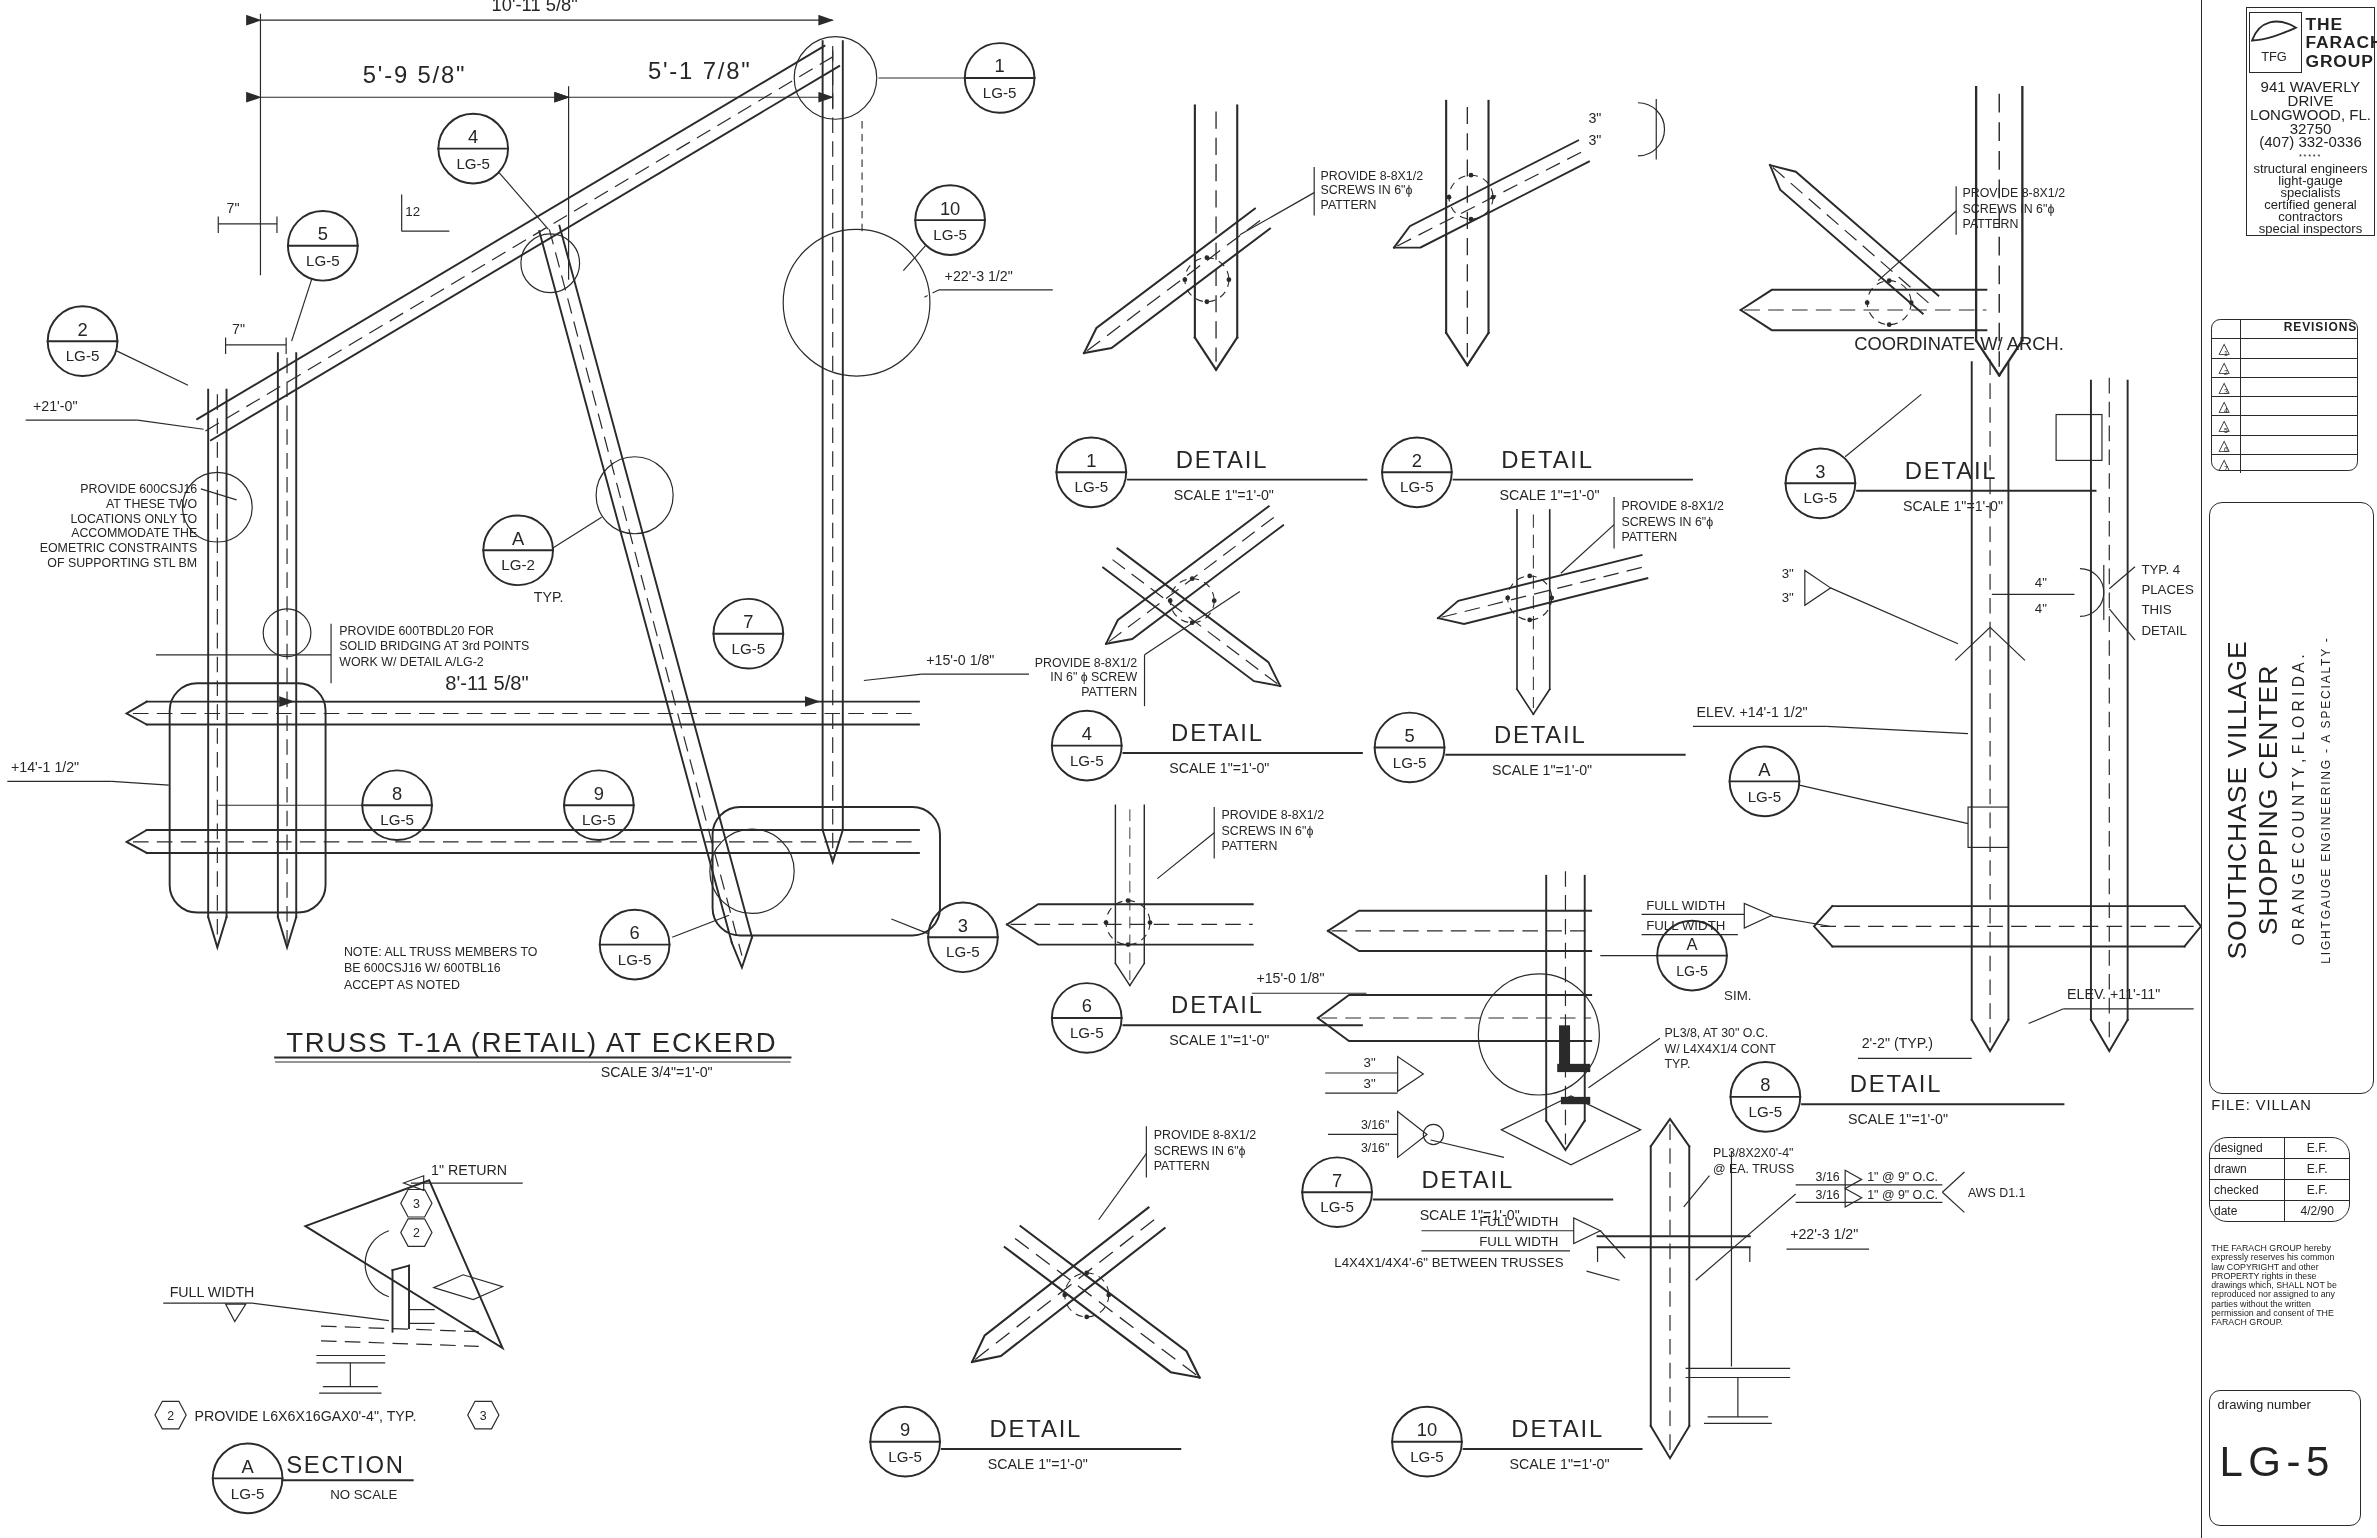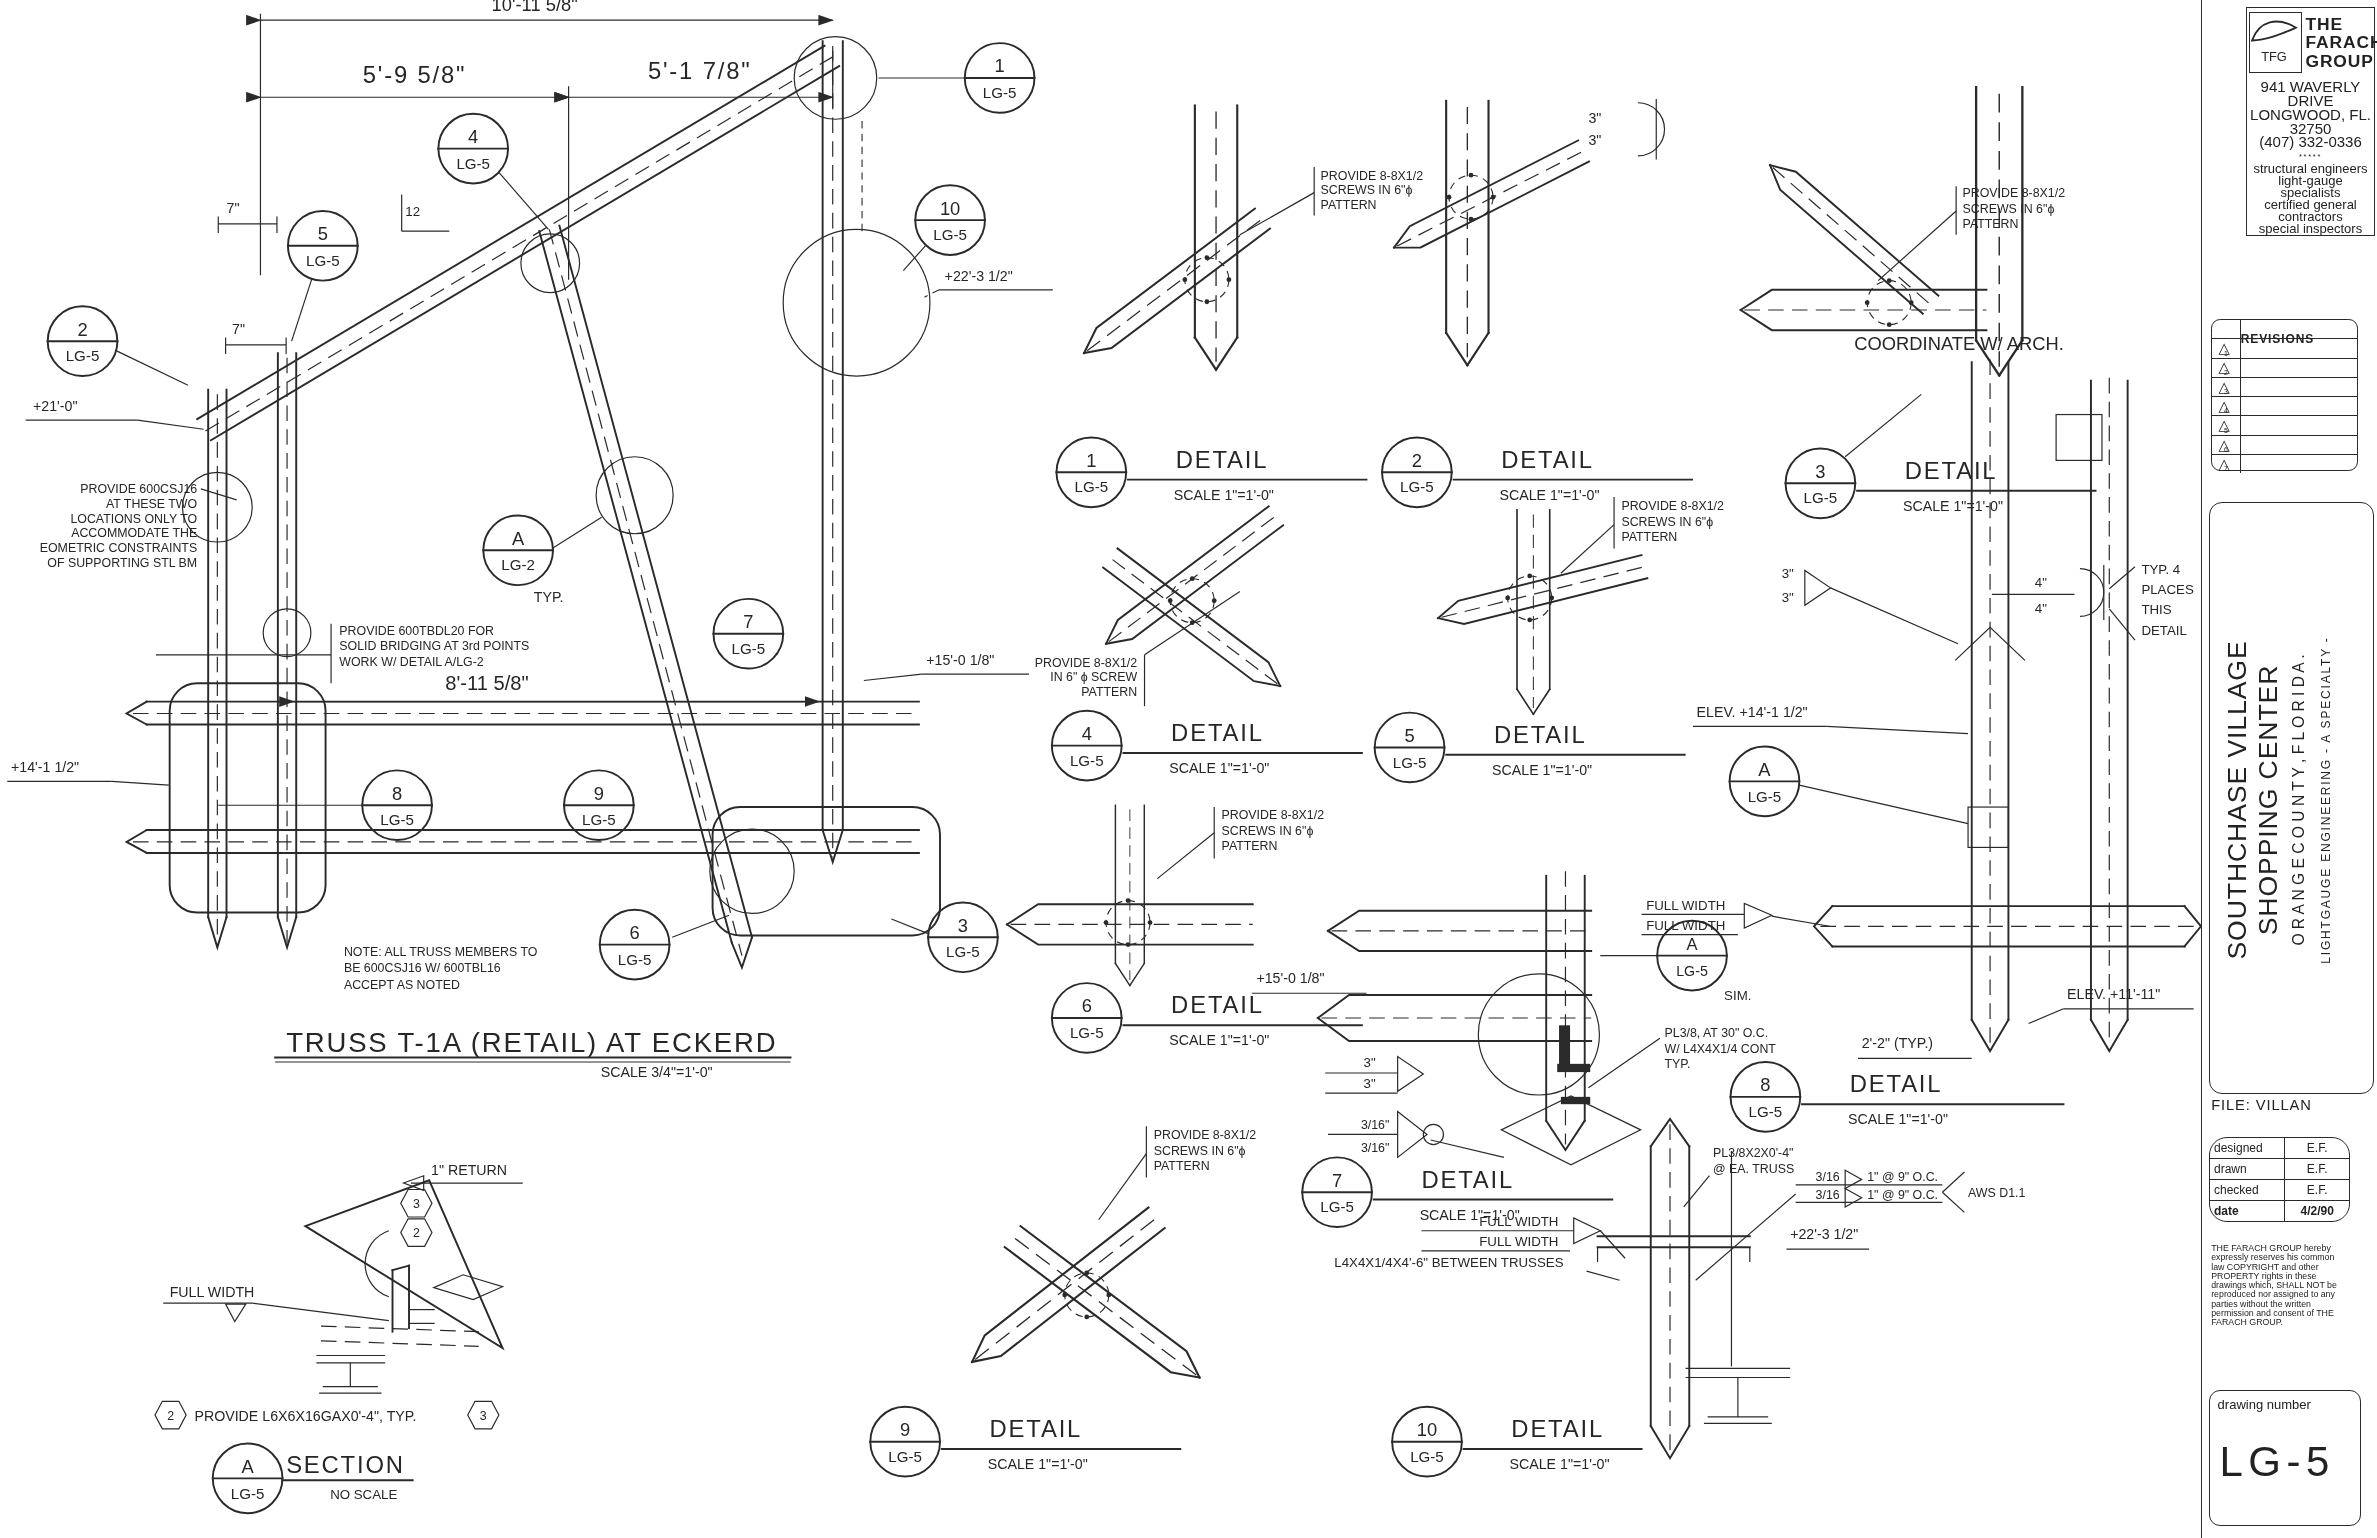--- a/index.html
+++ b/index.html
@@ -21,32 +21,32 @@
   .farach{left:44px;top:7.3px;width:127px;height:227px;text-align:center;}
   .farach .row{display:flex;align-items:center;justify-content:flex-start;border-bottom:0;padding:3.7px 1.8px 1.8px 1.8px;}
   .logo{width:51px;height:59px;border:1.8px solid #2a2a2a;position:relative;flex:none;}
   .logo svg{display:block}
   .fname{font-size:17.4px;letter-spacing:0.9px;text-align:left;line-height:18.3px;padding-left:3.7px;font-weight:bold;}
   .addr{font-size:15px;line-height:13.8px;margin-top:5.5px;}
   .stars{font-size:7.3px;letter-spacing:1.8px;margin:2.8px 0 1.8px 0;}
   .svc{font-size:13px;line-height:12px;}
   .rev{left:9.2px;top:319px;width:145px;height:150px;border-radius:9.2px;font-size:12px;}
   .rev .hd{display:flex;height:18.3px;border-bottom:1.4px solid #2a2a2a;}
-  .rev .hd .cap{flex:1;text-align:left;font-weight:bold;letter-spacing:0.9px;font-size:12px;margin-top:12px;}
+  .rev .hd .cap{flex:1;text-align:right;font-weight:bold;letter-spacing:0.9px;font-size:12px;}
   .rev .r{display:flex;height:18.3px;border-bottom:1.4px solid #2a2a2a;align-items:center;}
   .rev .r:last-child{border-bottom:none;}
   .rev .c1{width:27.5px;border-right:1.4px solid #2a2a2a;height:100%;display:flex;align-items:center;justify-content:center;}
   .tri{position:relative;display:inline-block;width:14.7px;height:14.7px;font-size:14.7px;line-height:14.7px;}
   .tri b{position:absolute;left:0;right:0;top:5.5px;font-size:6.9px;font-weight:normal;text-align:center;}
   .proj{left:7.3px;top:502px;width:163px;height:590px;border-radius:13px;}
   .vt{position:absolute;transform:rotate(-90deg);transform-origin:left top;width:550px;text-align:center;white-space:nowrap;}
   .file{position:absolute;left:9.2px;top:1097px;font-size:14.7px;letter-spacing:0.9px;}
   .credits{left:7.3px;top:1137px;width:139px;border-radius:18px;font-size:12px;}
   .credits .r{display:flex;height:20px;border-bottom:1.4px solid #2a2a2a;align-items:center;}
-  .credits .r:last-child{border-bottom:none;font-weight:bold;}
+  .credits .r:last-child{border-bottom:none;}
   .credits .l{width:70px;padding-left:3.7px;border-right:1.4px solid #2a2a2a;height:100%;display:flex;align-items:center;}
   .credits .v{flex:1;text-align:center;}
   .copy{position:absolute;left:9.2px;top:1244px;width:138px;font-size:8.8px;line-height:9.3px;}
   .dwg{left:7.3px;top:1390px;width:150px;height:134px;border-radius:11px;}
   .dwg .lbl{font-size:13px;padding:5.5px 0 0 7.3px;}
   .dwg .num{font-size:42px;letter-spacing:5.5px;padding:26px 0 0 9.2px;}
 </style>
 </head>
 <body>
 

